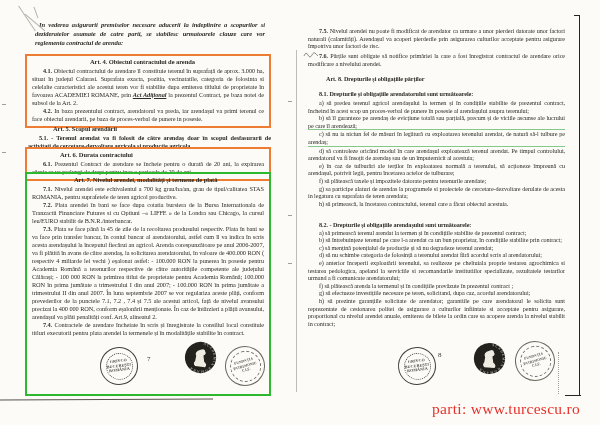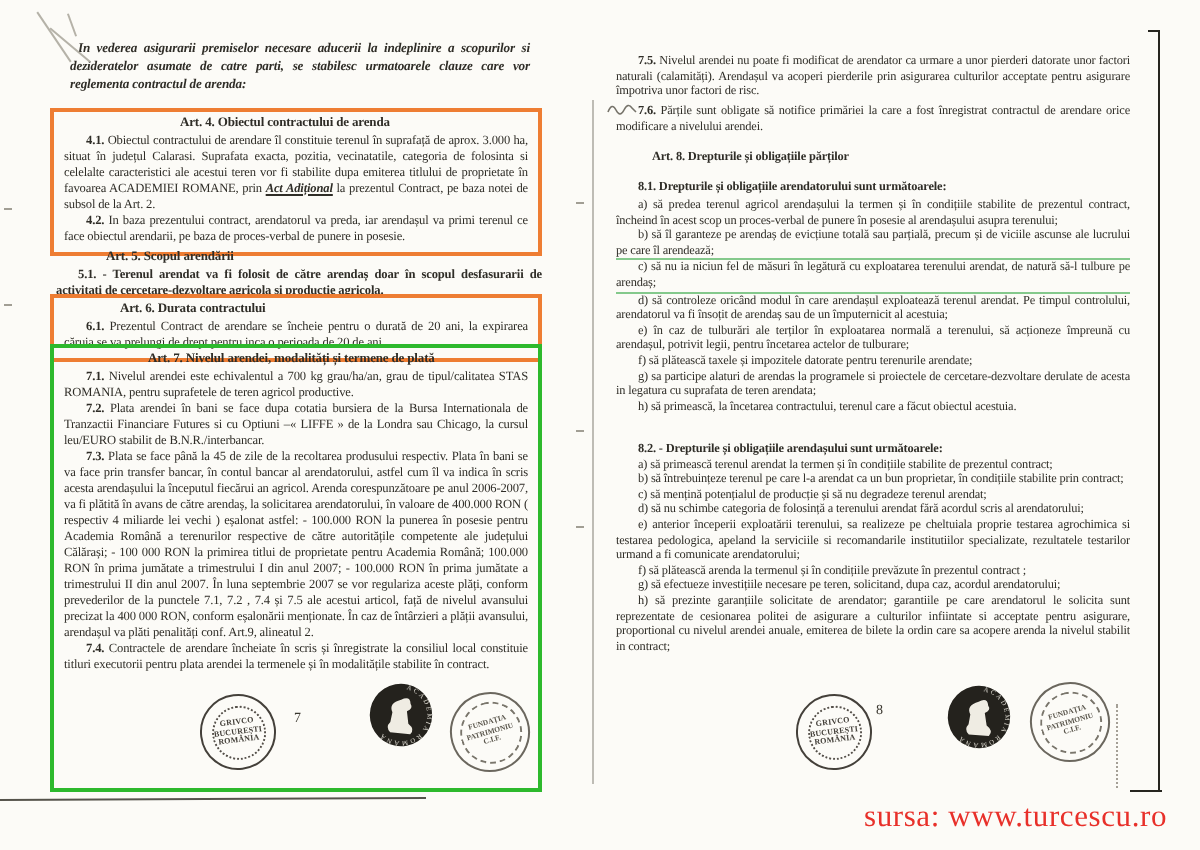--- a/index.html
+++ b/index.html
@@ -186,13 +186,13 @@
 <div class="pencil" style="left:30px;top:12px;width:12px;transform:rotate(70deg)"></div>
 <svg class="abs" style="left:303px;top:50px" width="16" height="10" viewBox="0 0 16 10">
   <path d="M1,6 q2,-5 4,-1 t4,0 t4,-1 l2,2" stroke="#76736a" stroke-width="0.8" fill="none"></path>
 </svg>
 <div class="tick" style="left:2px;top:104px"></div>
 <div class="tick" style="left:2px;top:152px"></div>
 <div class="tick" style="left:288px;top:101px"></div>
 <div class="tick" style="left:288px;top:215px"></div>
 <div class="tick" style="left:288px;top:263px"></div>
 
-<div id="credit">sursa: www.turcescu.ro</div>
+<div id="credit">parti: www.turcescu.ro</div>
 
 </body></html>

